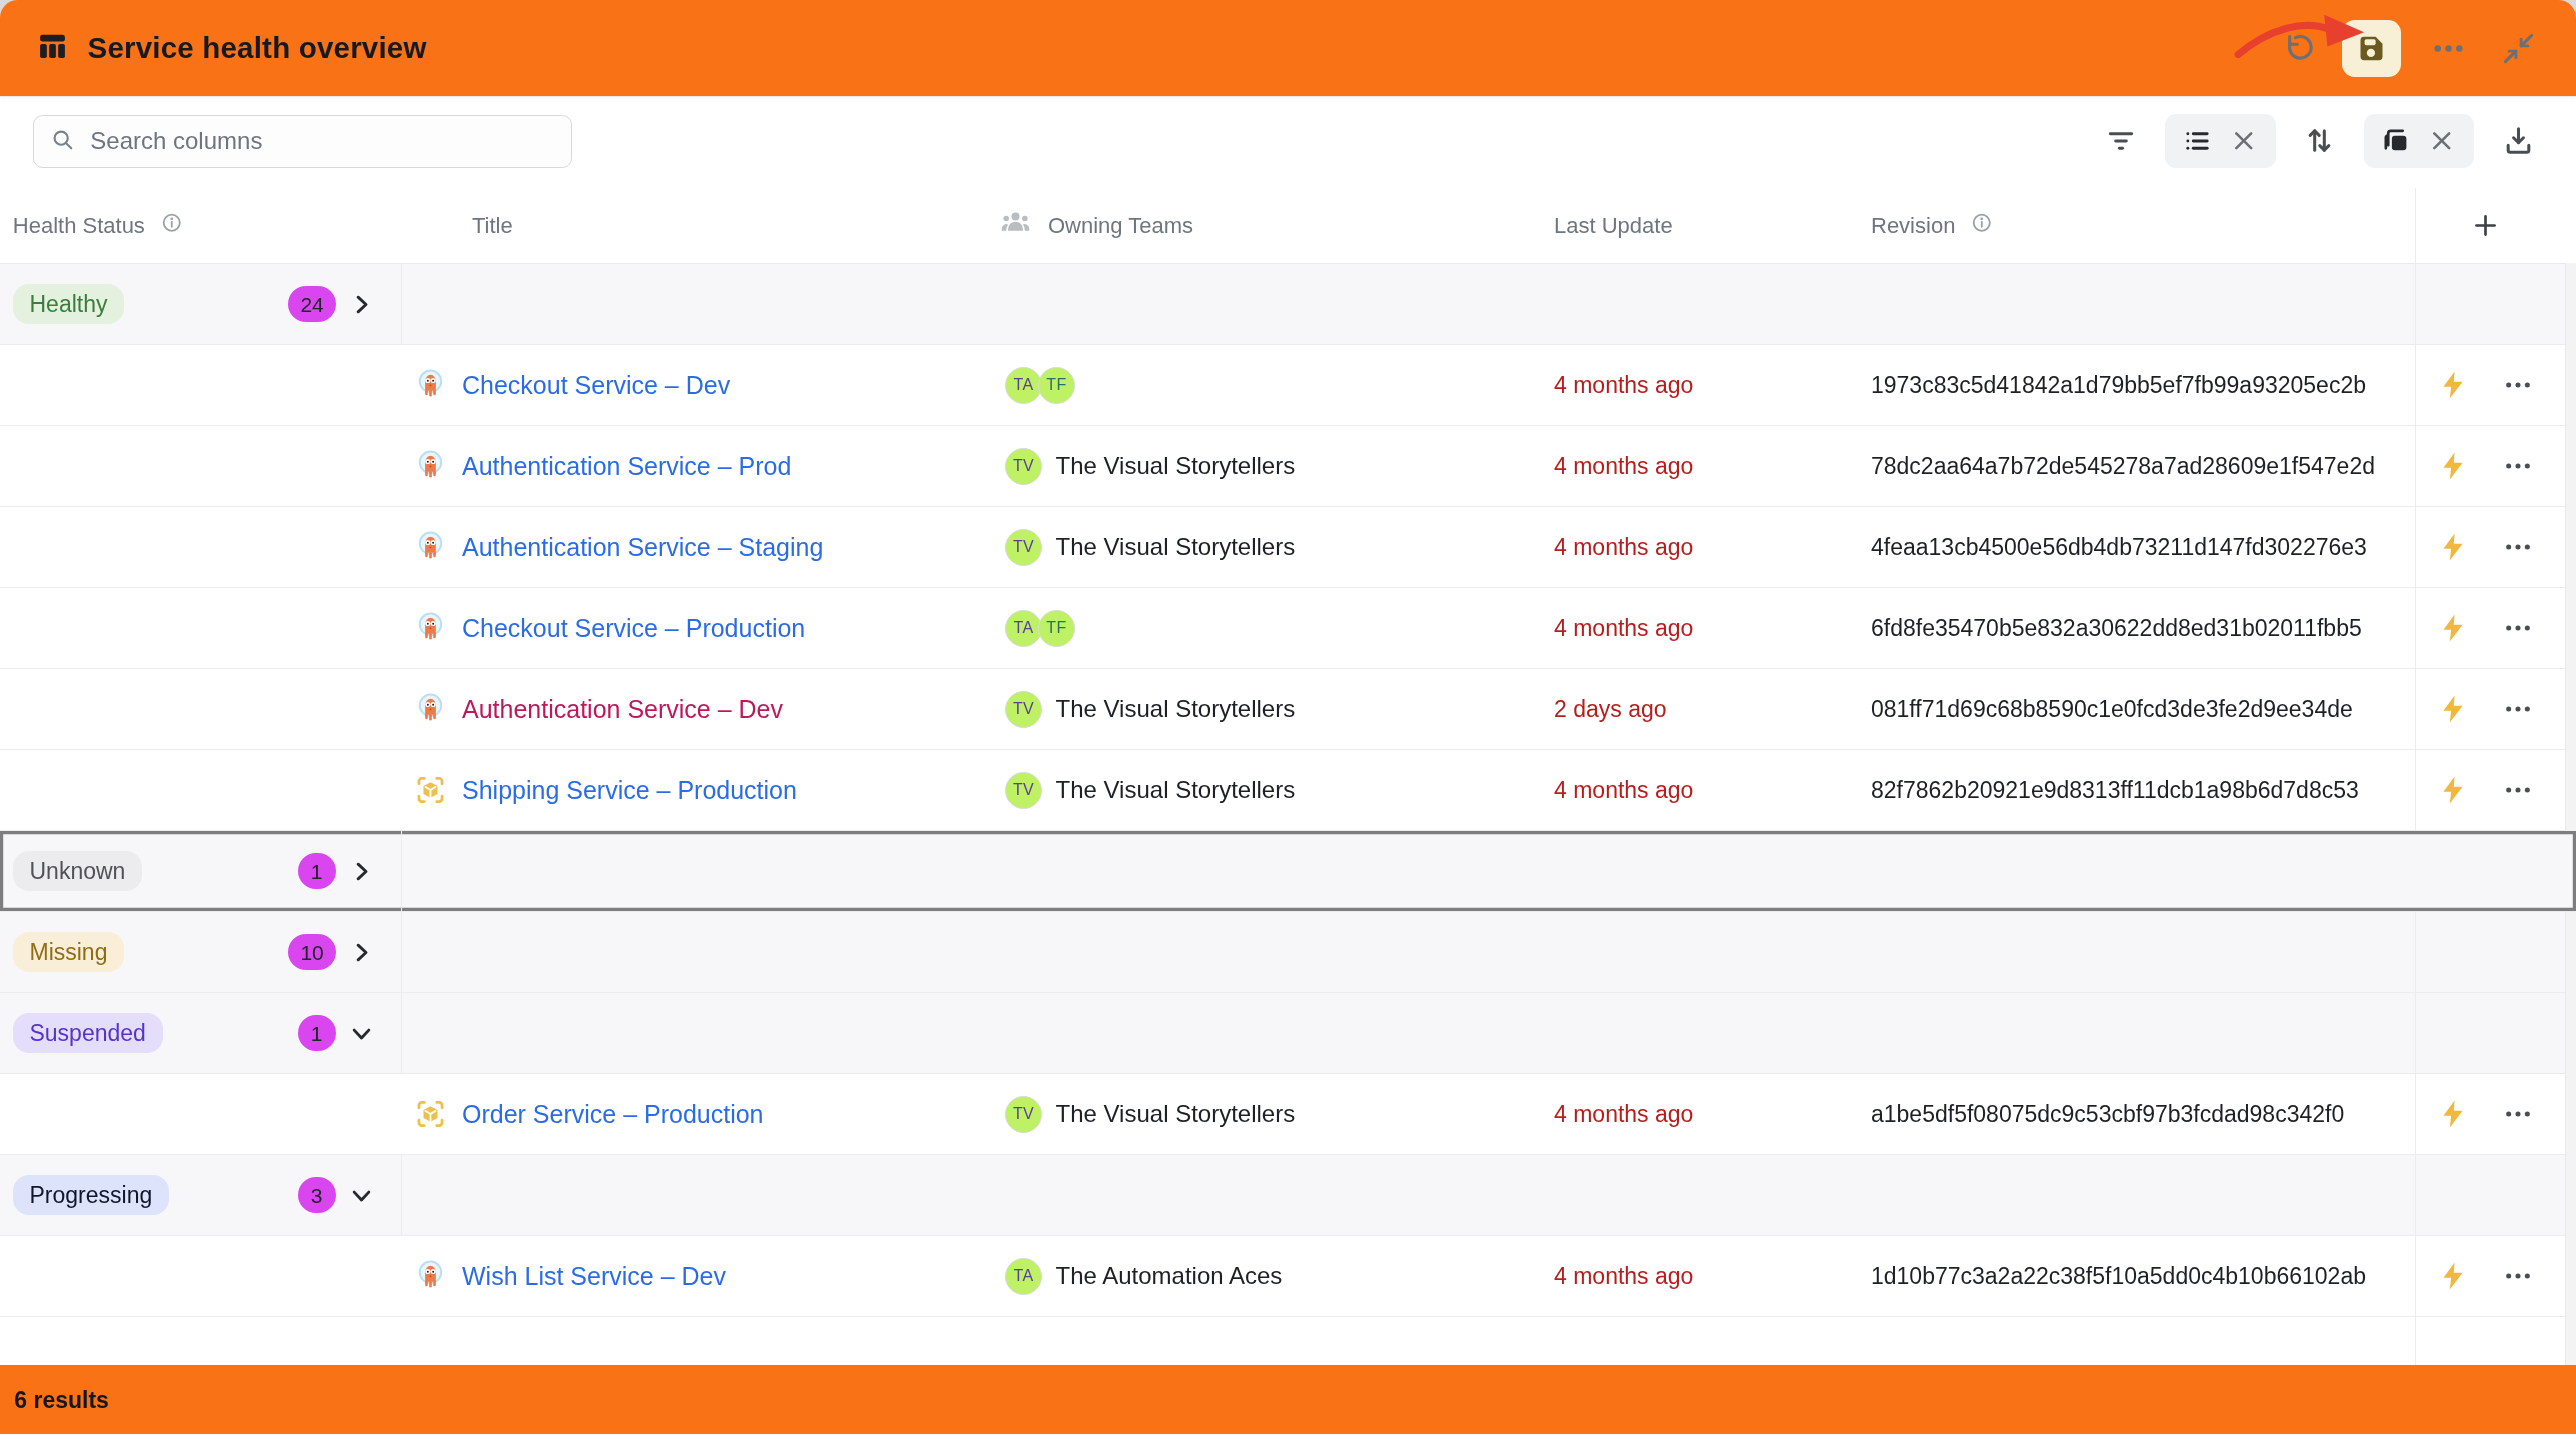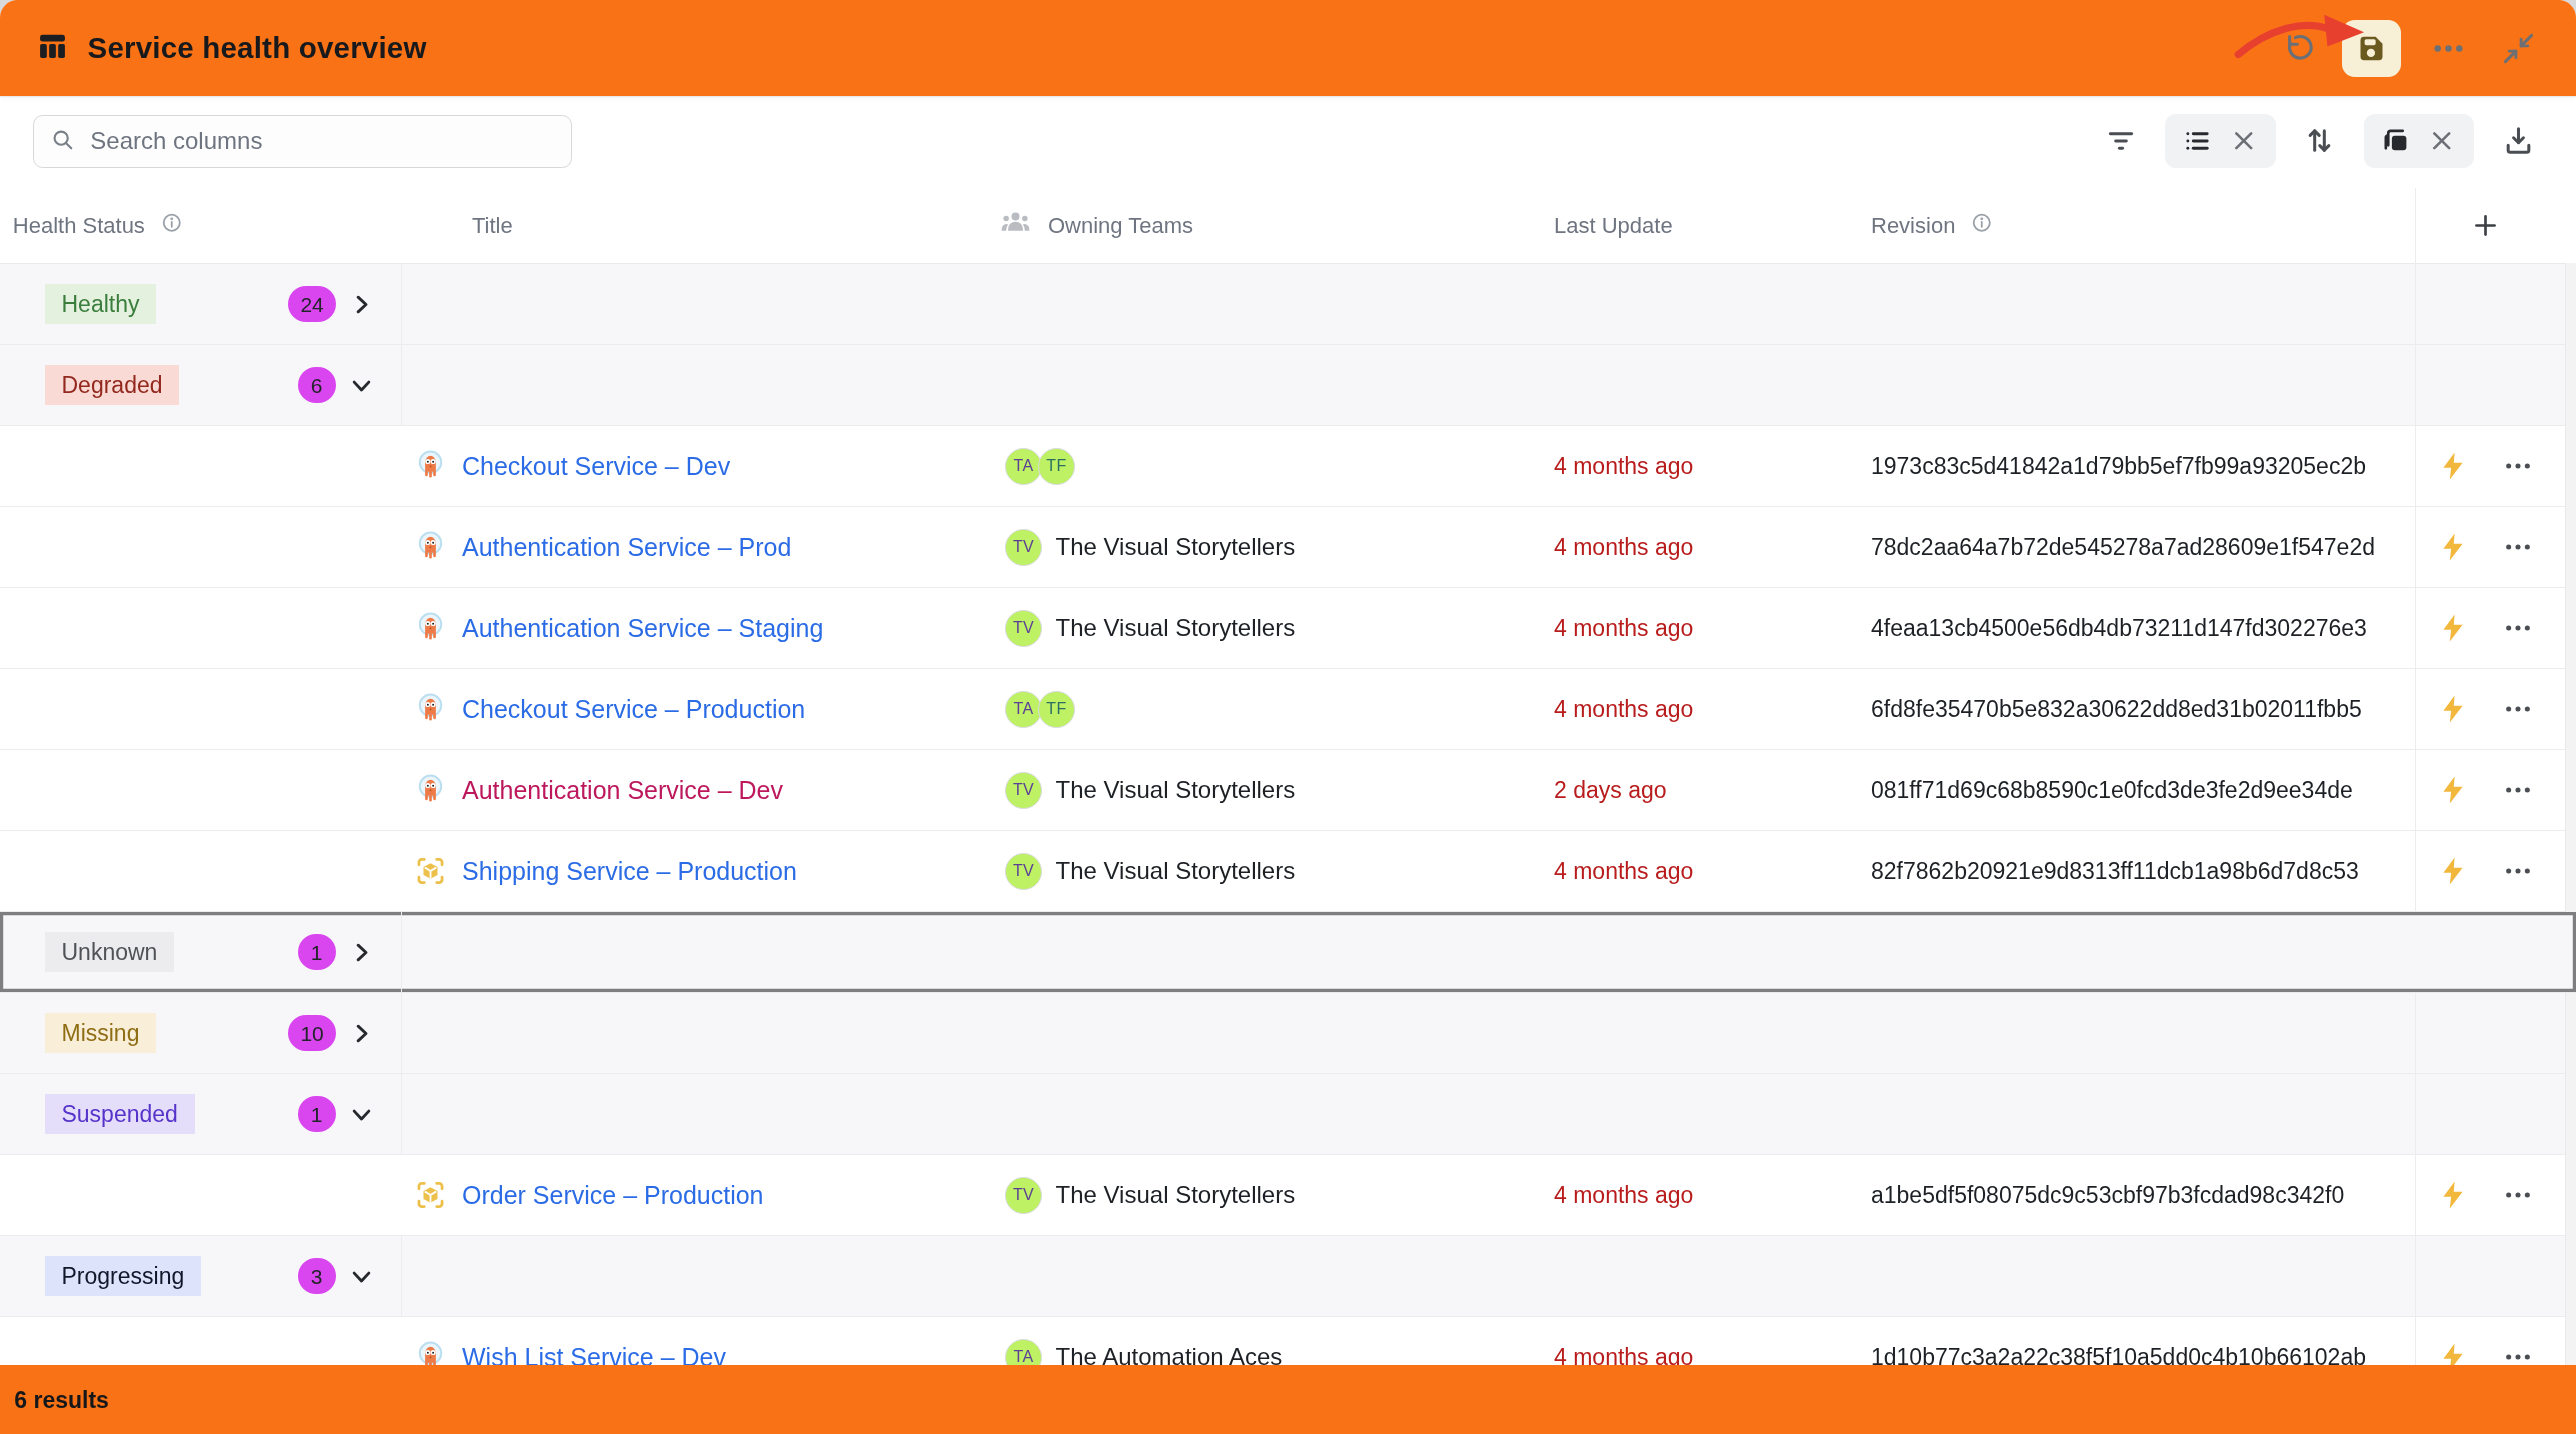--- a/index.html
+++ b/index.html
@@ -37,21 +37,21 @@
   .grid-head{position:relative;height:75px;border-bottom:0.8px solid #eaeaec;background:#fff;}
   .hcell{position:absolute;top:0;height:75px;display:flex;align-items:center;gap:16px;
     font-size:22px;color:#6f7580;}
   .actions-divider{position:absolute;left:2415px;top:0;bottom:0;width:0.8px;background:#ececee;z-index:1;}
   .scroll-strip{position:absolute;right:0;top:75px;bottom:0;width:10.4px;background:#f3f3f4;border-left:0.8px solid #e9e9eb;z-index:2;}
 
   .row{position:relative;height:80px;border-bottom:0.8px solid #ececee;background:#fff;}
   .row.group-row{background:#f7f7f9;}
   .row.selected{box-shadow:inset 0 0 0 3.2px #7e7e80;z-index:3;}
   .cell-health{position:absolute;left:12.8px;top:0;height:100%;width:363px;display:flex;align-items:center;justify-content:space-between;}
-  .status-badge{font-size:23px;padding:8.8px 16.7px;border-radius:0;line-height:1;margin-left:32px;}
+  .status-badge{font-size:23px;padding:8.8px 16.7px;border-radius:16px;line-height:1;}
   .count-wrap{display:flex;align-items:center;gap:11px;}
   .count-pill{background:#d946ef;color:#212429;font-size:21px;line-height:1;padding:7.2px 12px;border-radius:796px;min-width:14.3px;text-align:center;}
   .group-divider{position:absolute;left:401px;top:0;bottom:0;width:0.8px;background:#ececee;}
 
   .svc-icon{position:absolute;left:414px;top:50%;transform:translateY(-50%);width:33px;height:33px;}
   .svc-title{position:absolute;left:462px;top:50%;transform:translateY(-50%);
     font-size:25px;font-weight:500;color:#2b6ce6;text-decoration:none;cursor:pointer;white-space:nowrap;}
   .cell-teams{position:absolute;left:1005px;top:0;height:100%;display:flex;align-items:center;}
   .avatar{width:37px;height:37px;border-radius:50%;background:#bef264;border:0.8px solid #d9dade;box-sizing:border-box;
     display:flex;align-items:center;justify-content:center;font-size:16px;letter-spacing:0.4px;cursor:pointer;}
@@ -252,34 +252,20 @@
               <span class="count-pill">24</span>
               <span class="chev">
                 <svg width="27" height="27" viewBox="0 0 24 24" fill="none" stroke="#26292d" stroke-width="2.6" stroke-linecap="round" stroke-linejoin="round">
                   <path d="M9 5.5 L16 12 L9 18.5"></path>
                 </svg>
               </span>
             </span>
           </div>
           <div class="group-divider"></div>
         </div>
-        <div class="row group-row">
-          <div class="cell-health">
-            <span class="status-badge" style="background: rgb(249, 218, 213); color: rgb(147, 41, 30);">Degraded</span>
-            <span class="count-wrap">
-              <span class="count-pill">6</span>
-              <span class="chev">
-                <svg width="27" height="27" viewBox="0 0 24 24" fill="none" stroke="#26292d" stroke-width="2.6" stroke-linecap="round" stroke-linejoin="round">
-                  <path d="M5.5 9 L12 16 L18.5 9"></path>
-                </svg>
-              </span>
-            </span>
-          </div>
-          <div class="group-divider"></div>
-        </div>
         <div class="row service-row">
           <span class="svc-icon"><svg width="33" height="33" viewBox="0 0 40 40">
               <circle cx="20" cy="15.5" r="13" fill="#eaf5fc" stroke="#bcdff0" stroke-width="2.4"></circle>
               <path d="M13.5 16 a6.5 8.5 0 0 1 13 0 V27 H13.5 Z" fill="#ee7a47"></path>
               <rect x="13.5" y="26" width="3.2" height="6.5" rx="1.6" fill="#ee7a47"></rect>
               <rect x="18.4" y="26" width="3.2" height="8" rx="1.6" fill="#ee7a47"></rect>
               <rect x="23.3" y="26" width="3.2" height="6.5" rx="1.6" fill="#ee7a47"></rect>
               <circle cx="16.8" cy="14.6" r="3.1" fill="#fff"></circle>
               <circle cx="23.2" cy="14.6" r="3.1" fill="#fff"></circle>
               <circle cx="16.8" cy="14.9" r="1.2" fill="#222"></circle>

